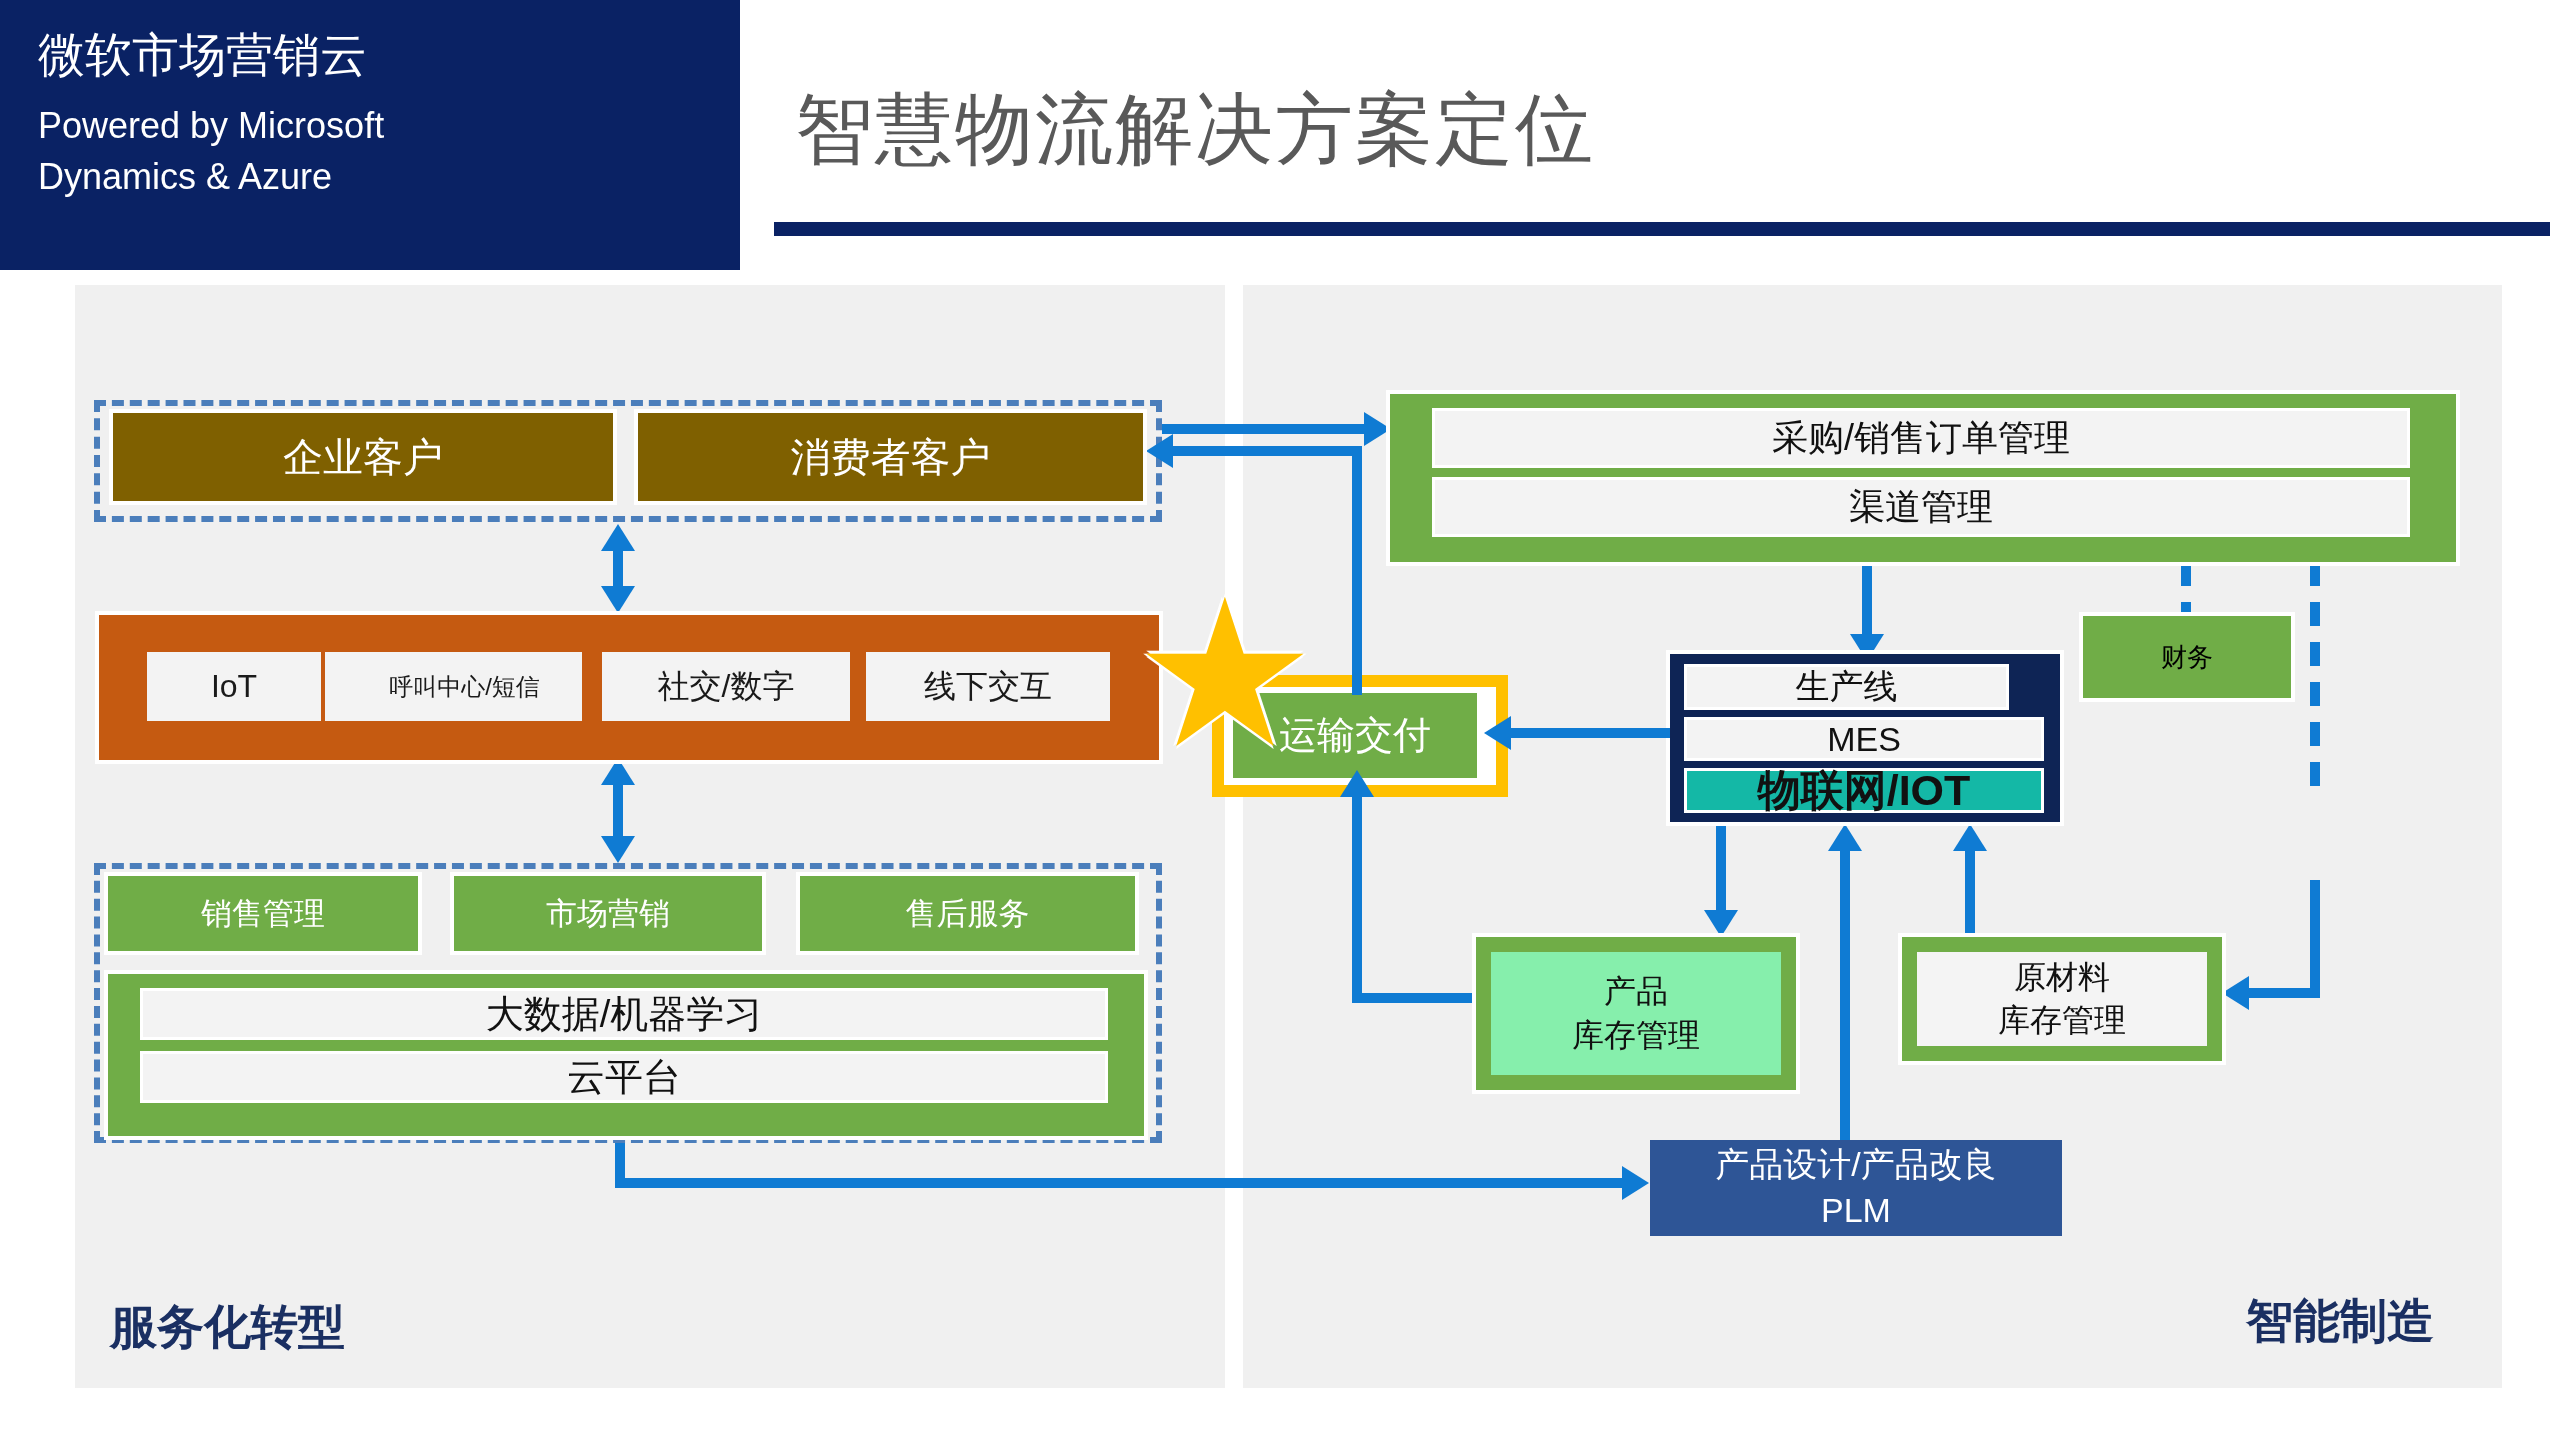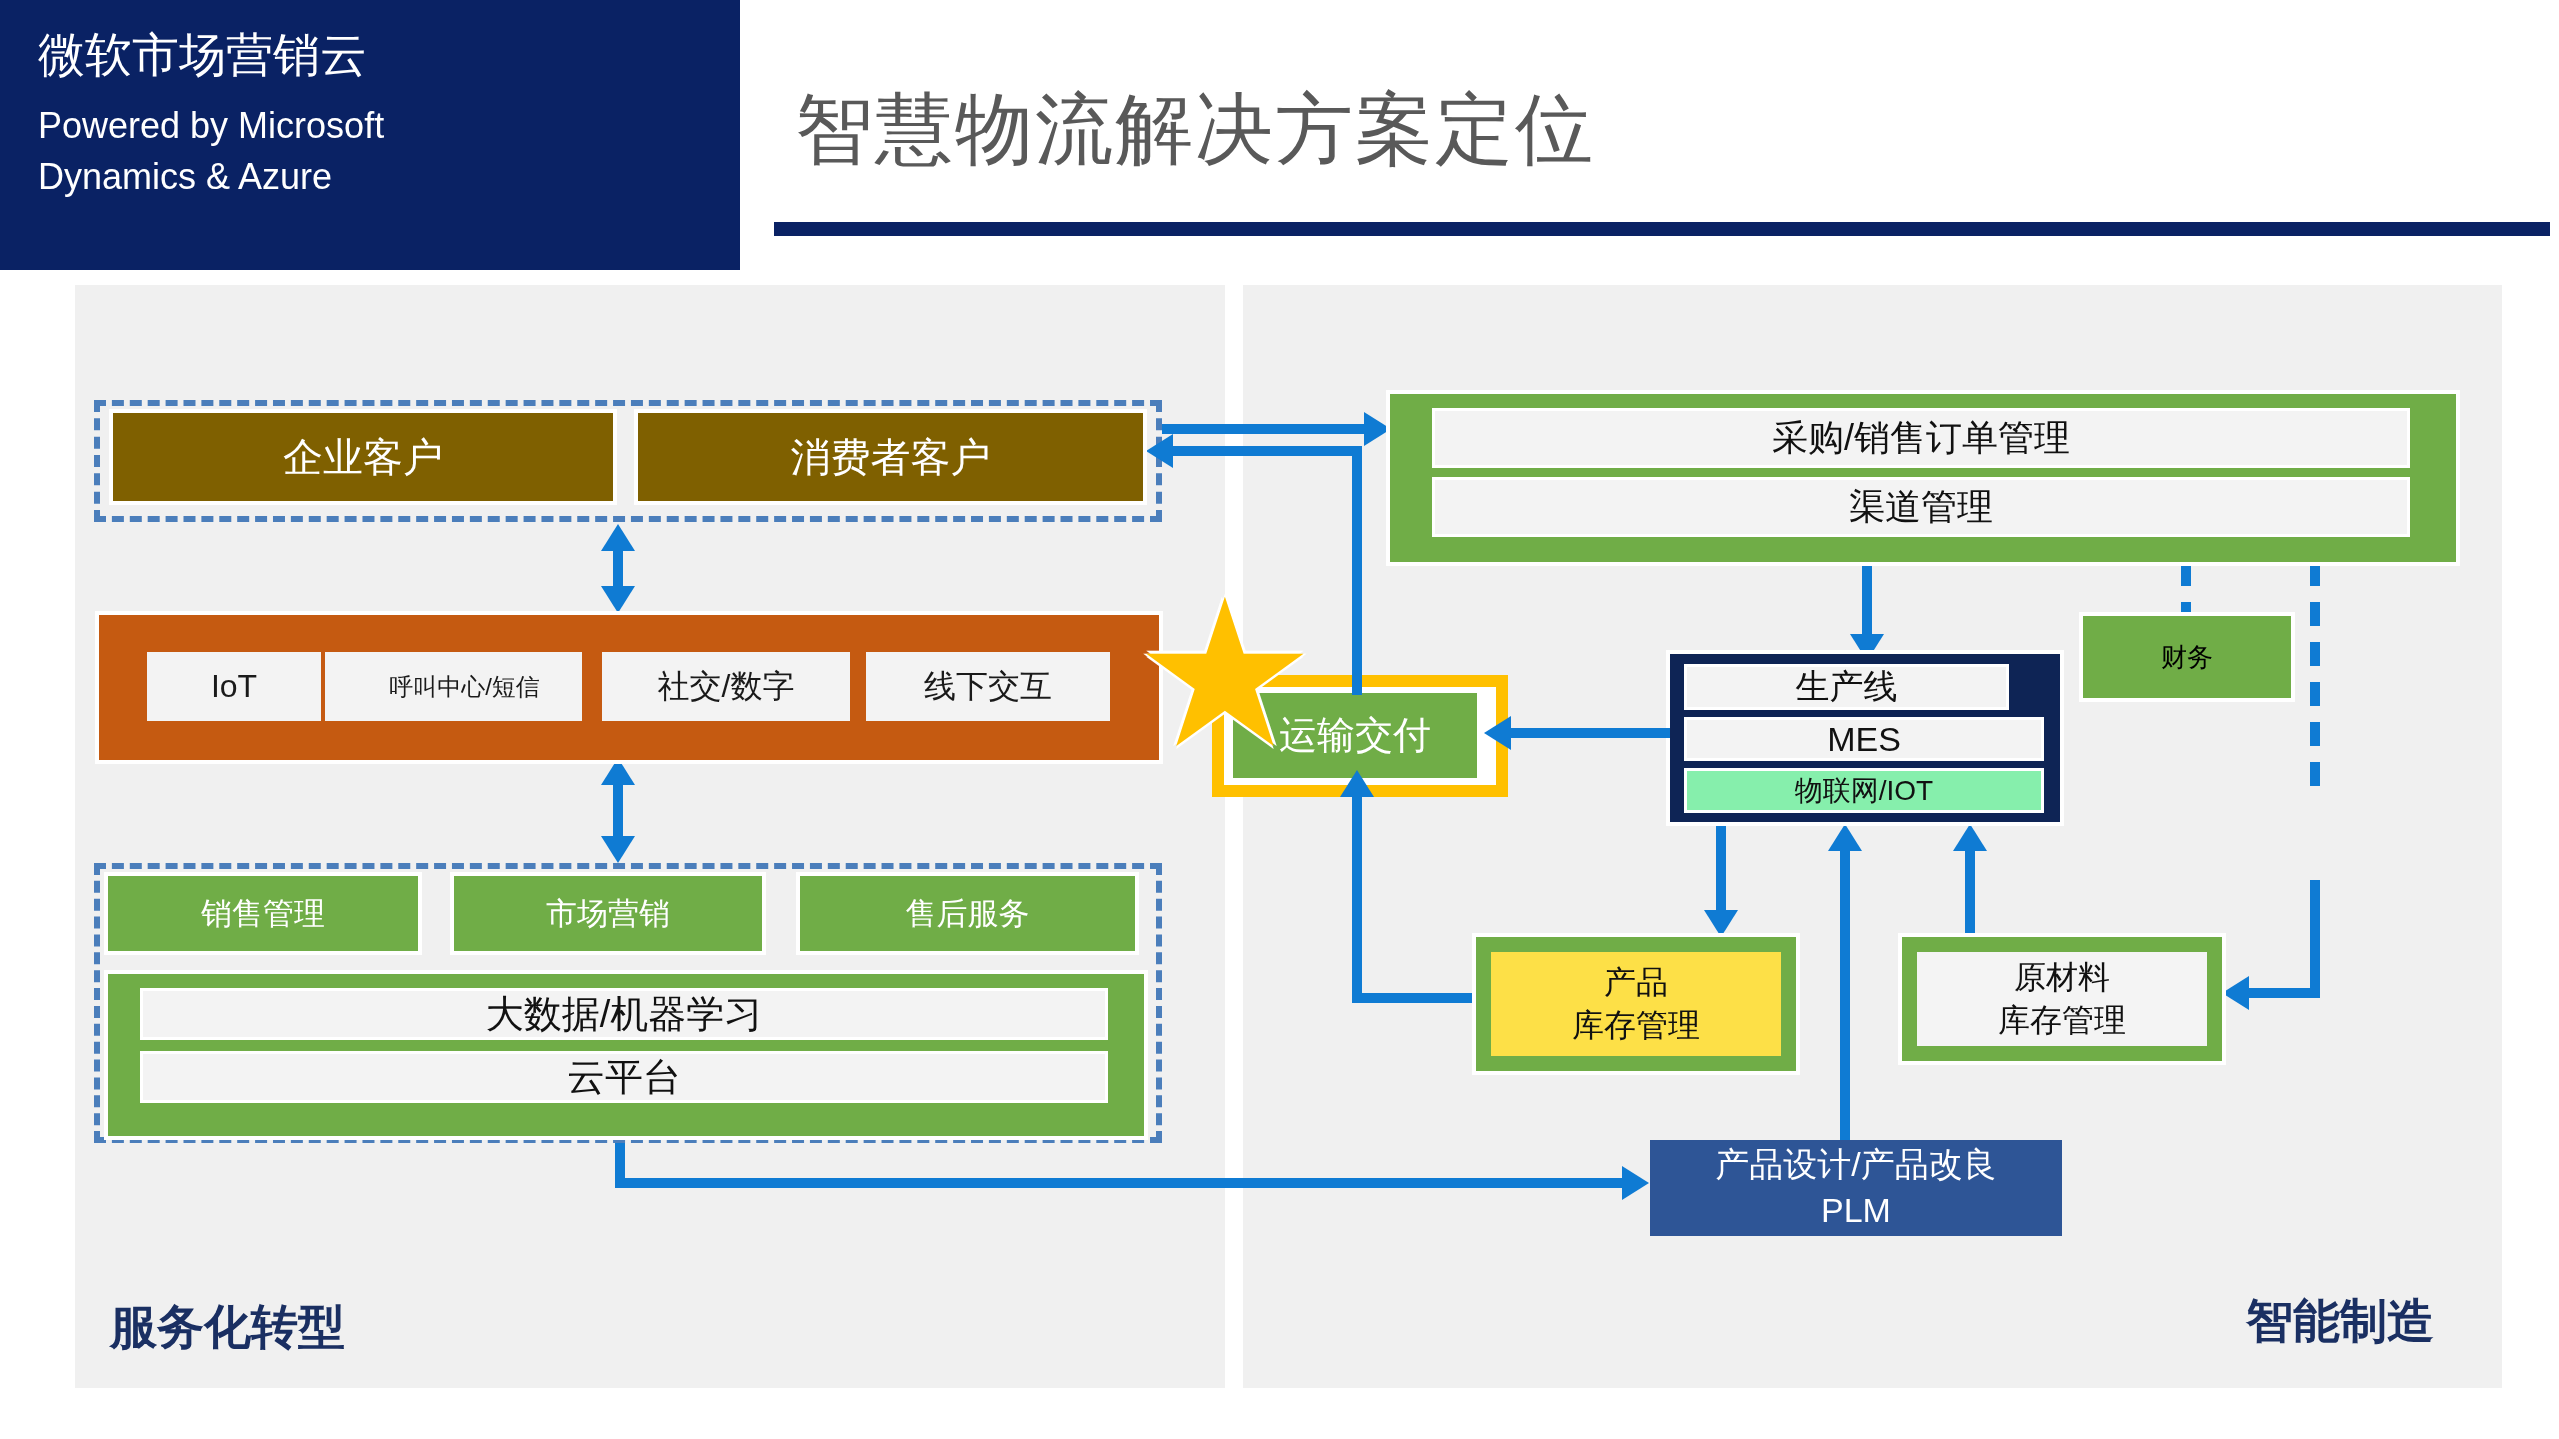--- a/index.html
+++ b/index.html
@@ -47,27 +47,27 @@
   #row-bigdata{left:140px;top:988px;width:968px;height:52px;background:#F3F3F3;border:3px solid #fff;color:#111;font-size:38px;z-index:11;}
   #row-cloud{left:140px;top:1051px;width:968px;height:52px;background:#F3F3F3;border:3px solid #fff;color:#111;font-size:38px;z-index:11;}
 
   
   #green-top{left:1390px;top:394px;width:1066px;height:168px;background:#70AD47;}
   #row-order{left:1432px;top:408px;width:978px;height:60px;background:#F3F3F3;border:3px solid #fff;color:#111;font-size:36px;z-index:11;}
   #row-channel{left:1432px;top:477px;width:978px;height:60px;background:#F3F3F3;border:3px solid #fff;color:#111;font-size:36px;z-index:11;}
   #navy-box{left:1670px;top:654px;width:390px;height:168px;background:#0E2455;}
   #row-prod{left:1684px;top:664px;width:325px;height:46px;background:#F3F3F3;border:3px solid #fff;color:#111;font-size:34px;z-index:11;}
   #row-mes{left:1684px;top:717px;width:360px;height:44px;background:#F3F3F3;border:3px solid #fff;color:#111;font-size:34px;z-index:11;}
-  #row-iot2{left:1684px;top:768px;width:360px;height:45px;background:#86efac;border:3px solid #fff;color:#111;font-size:28px;z-index:11;}
+  #row-iot2{left:1684px;top:768px;width:360px;height:45px;background:#14b8a6;border:3px solid #fff;color:#111;font-size:43px;z-index:11;font-weight:bold;}
   #fin-box{left:2083px;top:616px;width:208px;height:82px;background:#70AD47;color:#000000;font-size:26px;}
   #supply-box{left:2212px;top:797px;width:208px;height:83px;background:#70AD47;color:#fff;font-size:38px;}
   #trans-frame{left:1212px;top:675px;width:296px;height:122px;background:#ffffff;border:12px solid #FFC000;z-index:10;box-sizing:border-box;}
   #trans-box{left:1233px;top:693px;width:244px;height:85px;background:#70AD47;color:#fff;font-size:38px;z-index:12;}
   #star{left:1120px;top:568px;width:210px;height:210px;display:flex;align-items:center;justify-content:center;font-size:205px;line-height:1;color:#FFC000;z-index:20;text-shadow:3px 0 0 #fff,-3px 0 0 #fff,0 3px 0 #fff,0 -3px 0 #fff;}
-  #inv-prod{left:1476px;top:937px;width:320px;height:134px;background:#fde047;border:15px solid #70AD47;color:#111;font-size:32px;line-height:1.35;}
+  #inv-prod{left:1476px;top:937px;width:320px;height:153px;background:#86efac;border:15px solid #70AD47;color:#111;font-size:32px;line-height:1.35;}
   #inv-raw{left:1902px;top:937px;width:320px;height:124px;background:#F4F4F4;border:15px solid #70AD47;color:#111;font-size:32px;line-height:1.35;}
   #plm-box{left:1650px;top:1140px;width:412px;height:96px;background:#2E5596;color:#fff;font-size:34px;line-height:1.35;}
 
   
   #a1-line{left:1162px;top:424px;width:202px;height:10px;}
   #a1-head{left:1364px;top:412px;}
   #b-hline{left:1168px;top:446px;width:189px;height:10px;}
   #b-head{left:1146px;top:434px;}
   #b-vline{left:1352px;top:446px;width:10px;height:249px;}
   #c-head{left:1340px;top:770px;z-index:16;}

